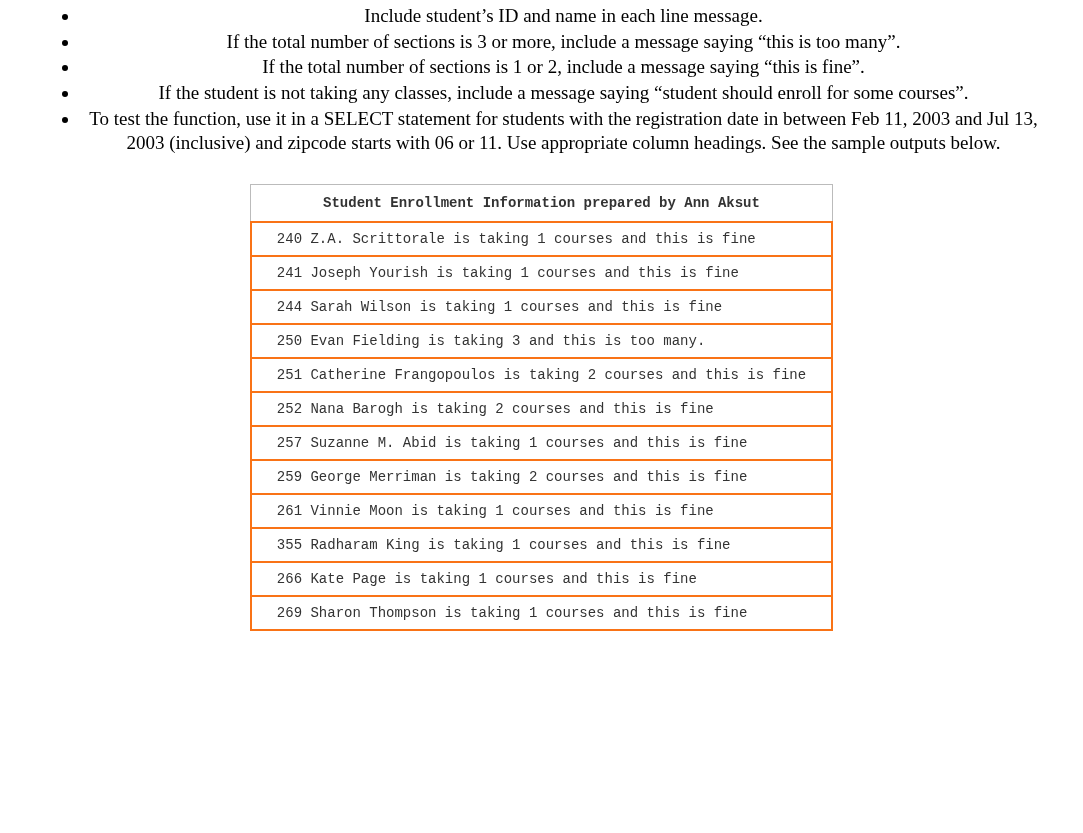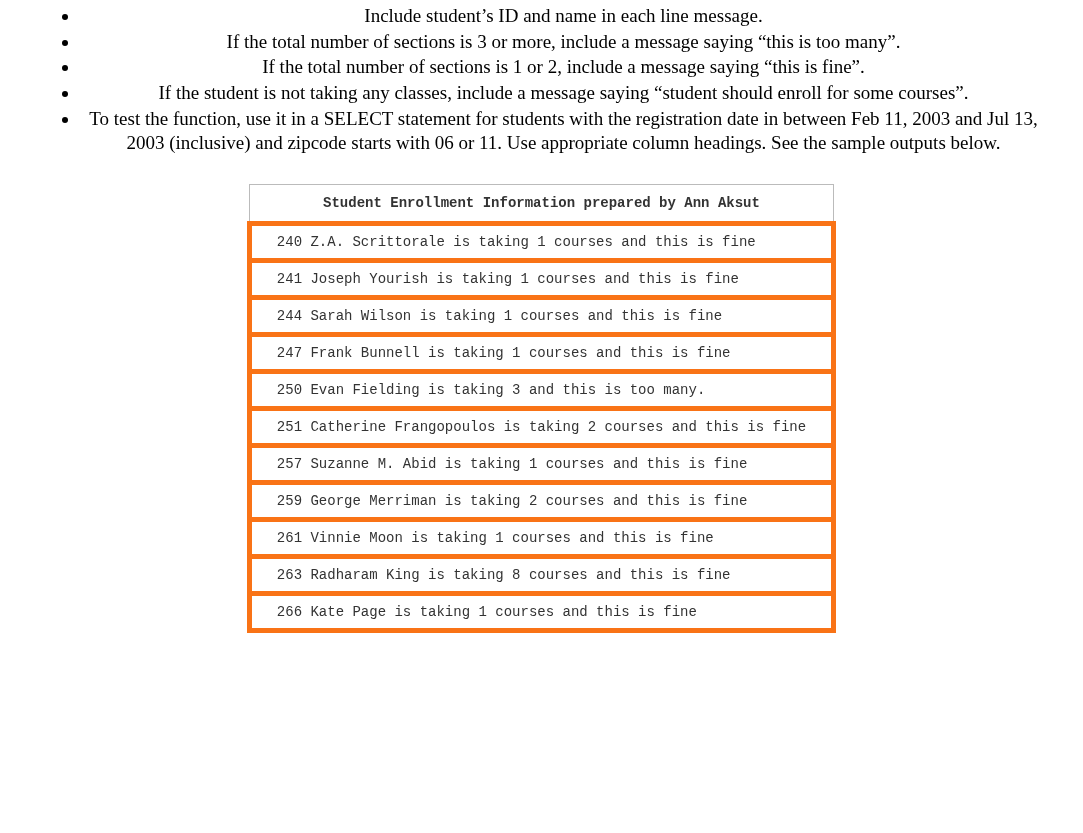--- a/index.html
+++ b/index.html
@@ -37,21 +37,21 @@
     color: #333;
   }
   table.output th {
     border: 1px solid #bbb;
     padding: 10px 14px;
     text-align: center;
     font-weight: 700;
     background: #fff;
   }
   table.output td {
-    border: 5px solid #f97316;
+    border: 2px solid #f97316;
     padding: 8px 25px;
     text-align: left;
     white-space: nowrap;
     background: #fff;
   }
 </style>
 </head>
 <body>
 
 <div class="content">
@@ -75,40 +75,43 @@
         <tr>
             <td>240 Z.A. Scrittorale is taking 1 courses and this is fine</td>
           </tr>
         <tr>
             <td>241 Joseph Yourish is taking 1 courses and this is fine</td>
           </tr>
         <tr>
             <td>244 Sarah Wilson is taking 1 courses and this is fine</td>
           </tr>
         <tr>
-            <td>247 Frank Bunnell is taking 1 courses and this is fine</td>
-          </tr>
-        <tr>
             <td>250 Evan Fielding is taking 3 and this is too many.</td>
           </tr>
         <tr>
             <td>251 Catherine Frangopoulos is taking 2 courses and this is fine</td>
+          </tr>
+        <tr>
+            <td>252 Nana Barogh is taking 2 courses and this is fine</td>
           </tr>
         <tr>
             <td>257 Suzanne M. Abid is taking 1 courses and this is fine</td>
           </tr>
         <tr>
             <td>259 George Merriman is taking 2 courses and this is fine</td>
           </tr>
         <tr>
             <td>261 Vinnie Moon is taking 1 courses and this is fine</td>
           </tr>
         <tr>
-            <td>263 Radharam King is taking 8 courses and this is fine</td>
+            <td>355 Radharam King is taking 1 courses and this is fine</td>
           </tr>
         <tr>
             <td>266 Kate Page is taking 1 courses and this is fine</td>
+          </tr>
+        <tr>
+            <td>269 Sharon Thompson is taking 1 courses and this is fine</td>
           </tr>
       </tbody>
     </table>
   </div>
 
 </div>
 
 </body></html>

